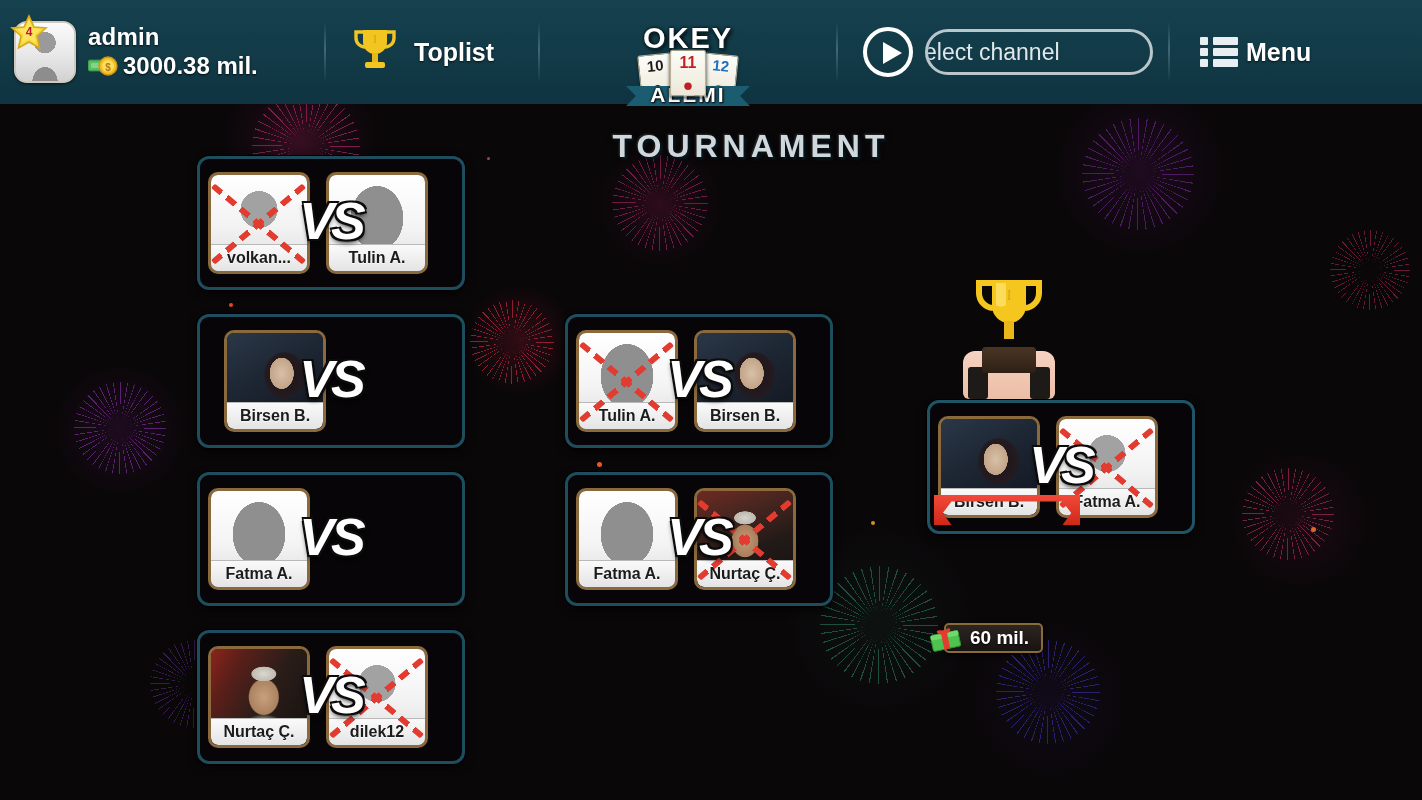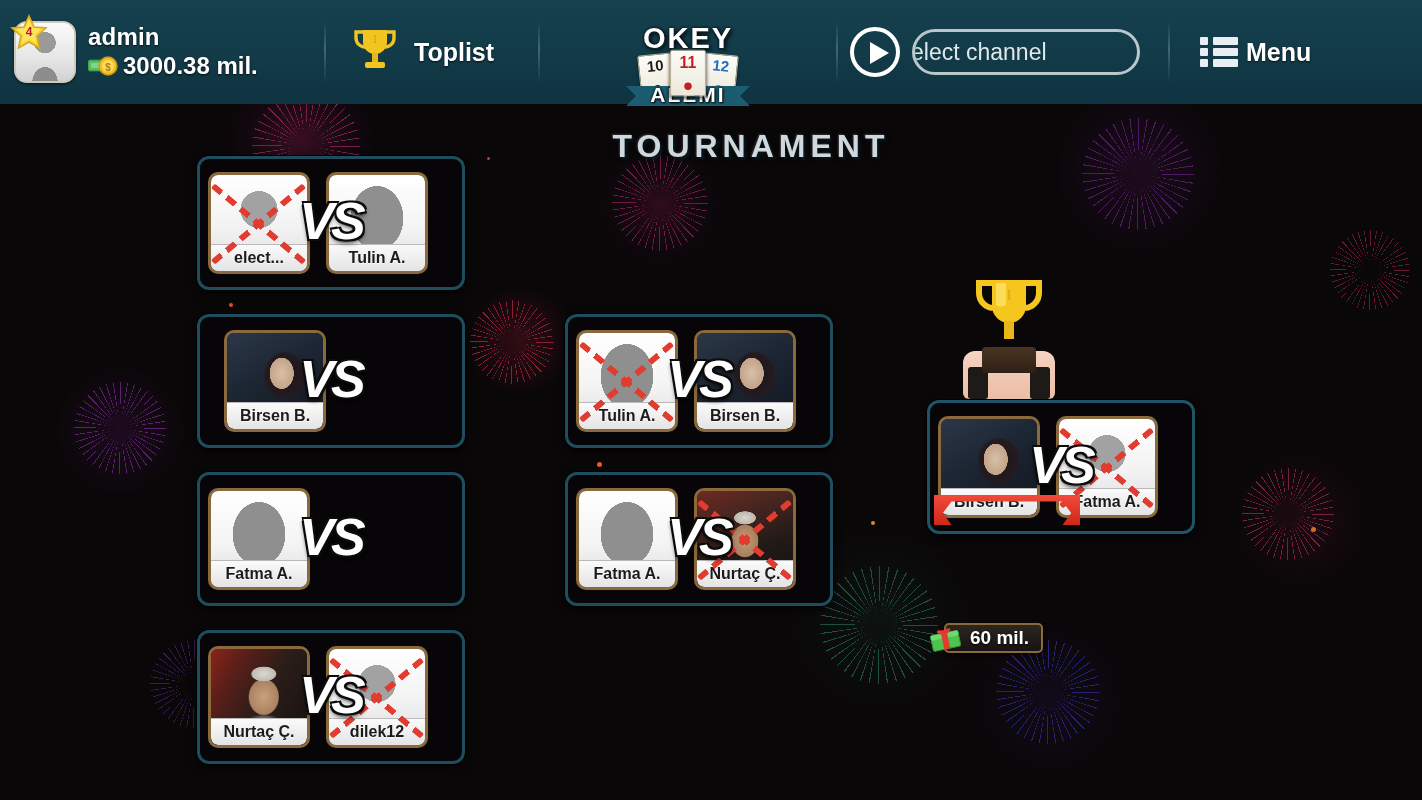--- a/index.html
+++ b/index.html
@@ -191,21 +191,21 @@
     color: #cfd9dd;
     text-shadow: 0 0 6px rgba(0,0,0,.95), 2px 2px 3px #0b2630, -1px -1px 2px rgba(255,255,255,.25);
     white-space: nowrap;
     z-index: 39;
     margin-left: 40px;
   }
 
   
   .channel {
     display: flex; align-items: center; gap: 12px;
-    width: 330px; flex: none; padding-left: 12px;
+    width: 330px; flex: none; padding-left: 25px;
   }
   .play-btn {
     width: 50px; height: 50px; flex: none;
     border-radius: 50%;
     border: 4px solid #ffffff;
     position: relative;
     cursor: pointer;
   }
   .play-btn::after {
     content: ""; position: absolute;
@@ -587,21 +587,21 @@
     </div>
   </div>
 
   <div class="tournament-text">TOURNAMENT</div>
 
   <div class="bracket">
 
     <div class="match" style="left:197px; top:52px; width:268px; height:134px;">
       <div class="player">
         <div class="pface male"></div>
-        <div class="pname">elect...</div>
+        <div class="pname">volkan...</div>
         <div class="elim">
             <i class="a"></i>
             <i class="b"></i>
           </div>
       </div>
       <div class="player p2">
         <div class="pface female"></div>
         <div class="pname">Tulin A.</div>
       </div>
       <div class="vs">VS</div>

